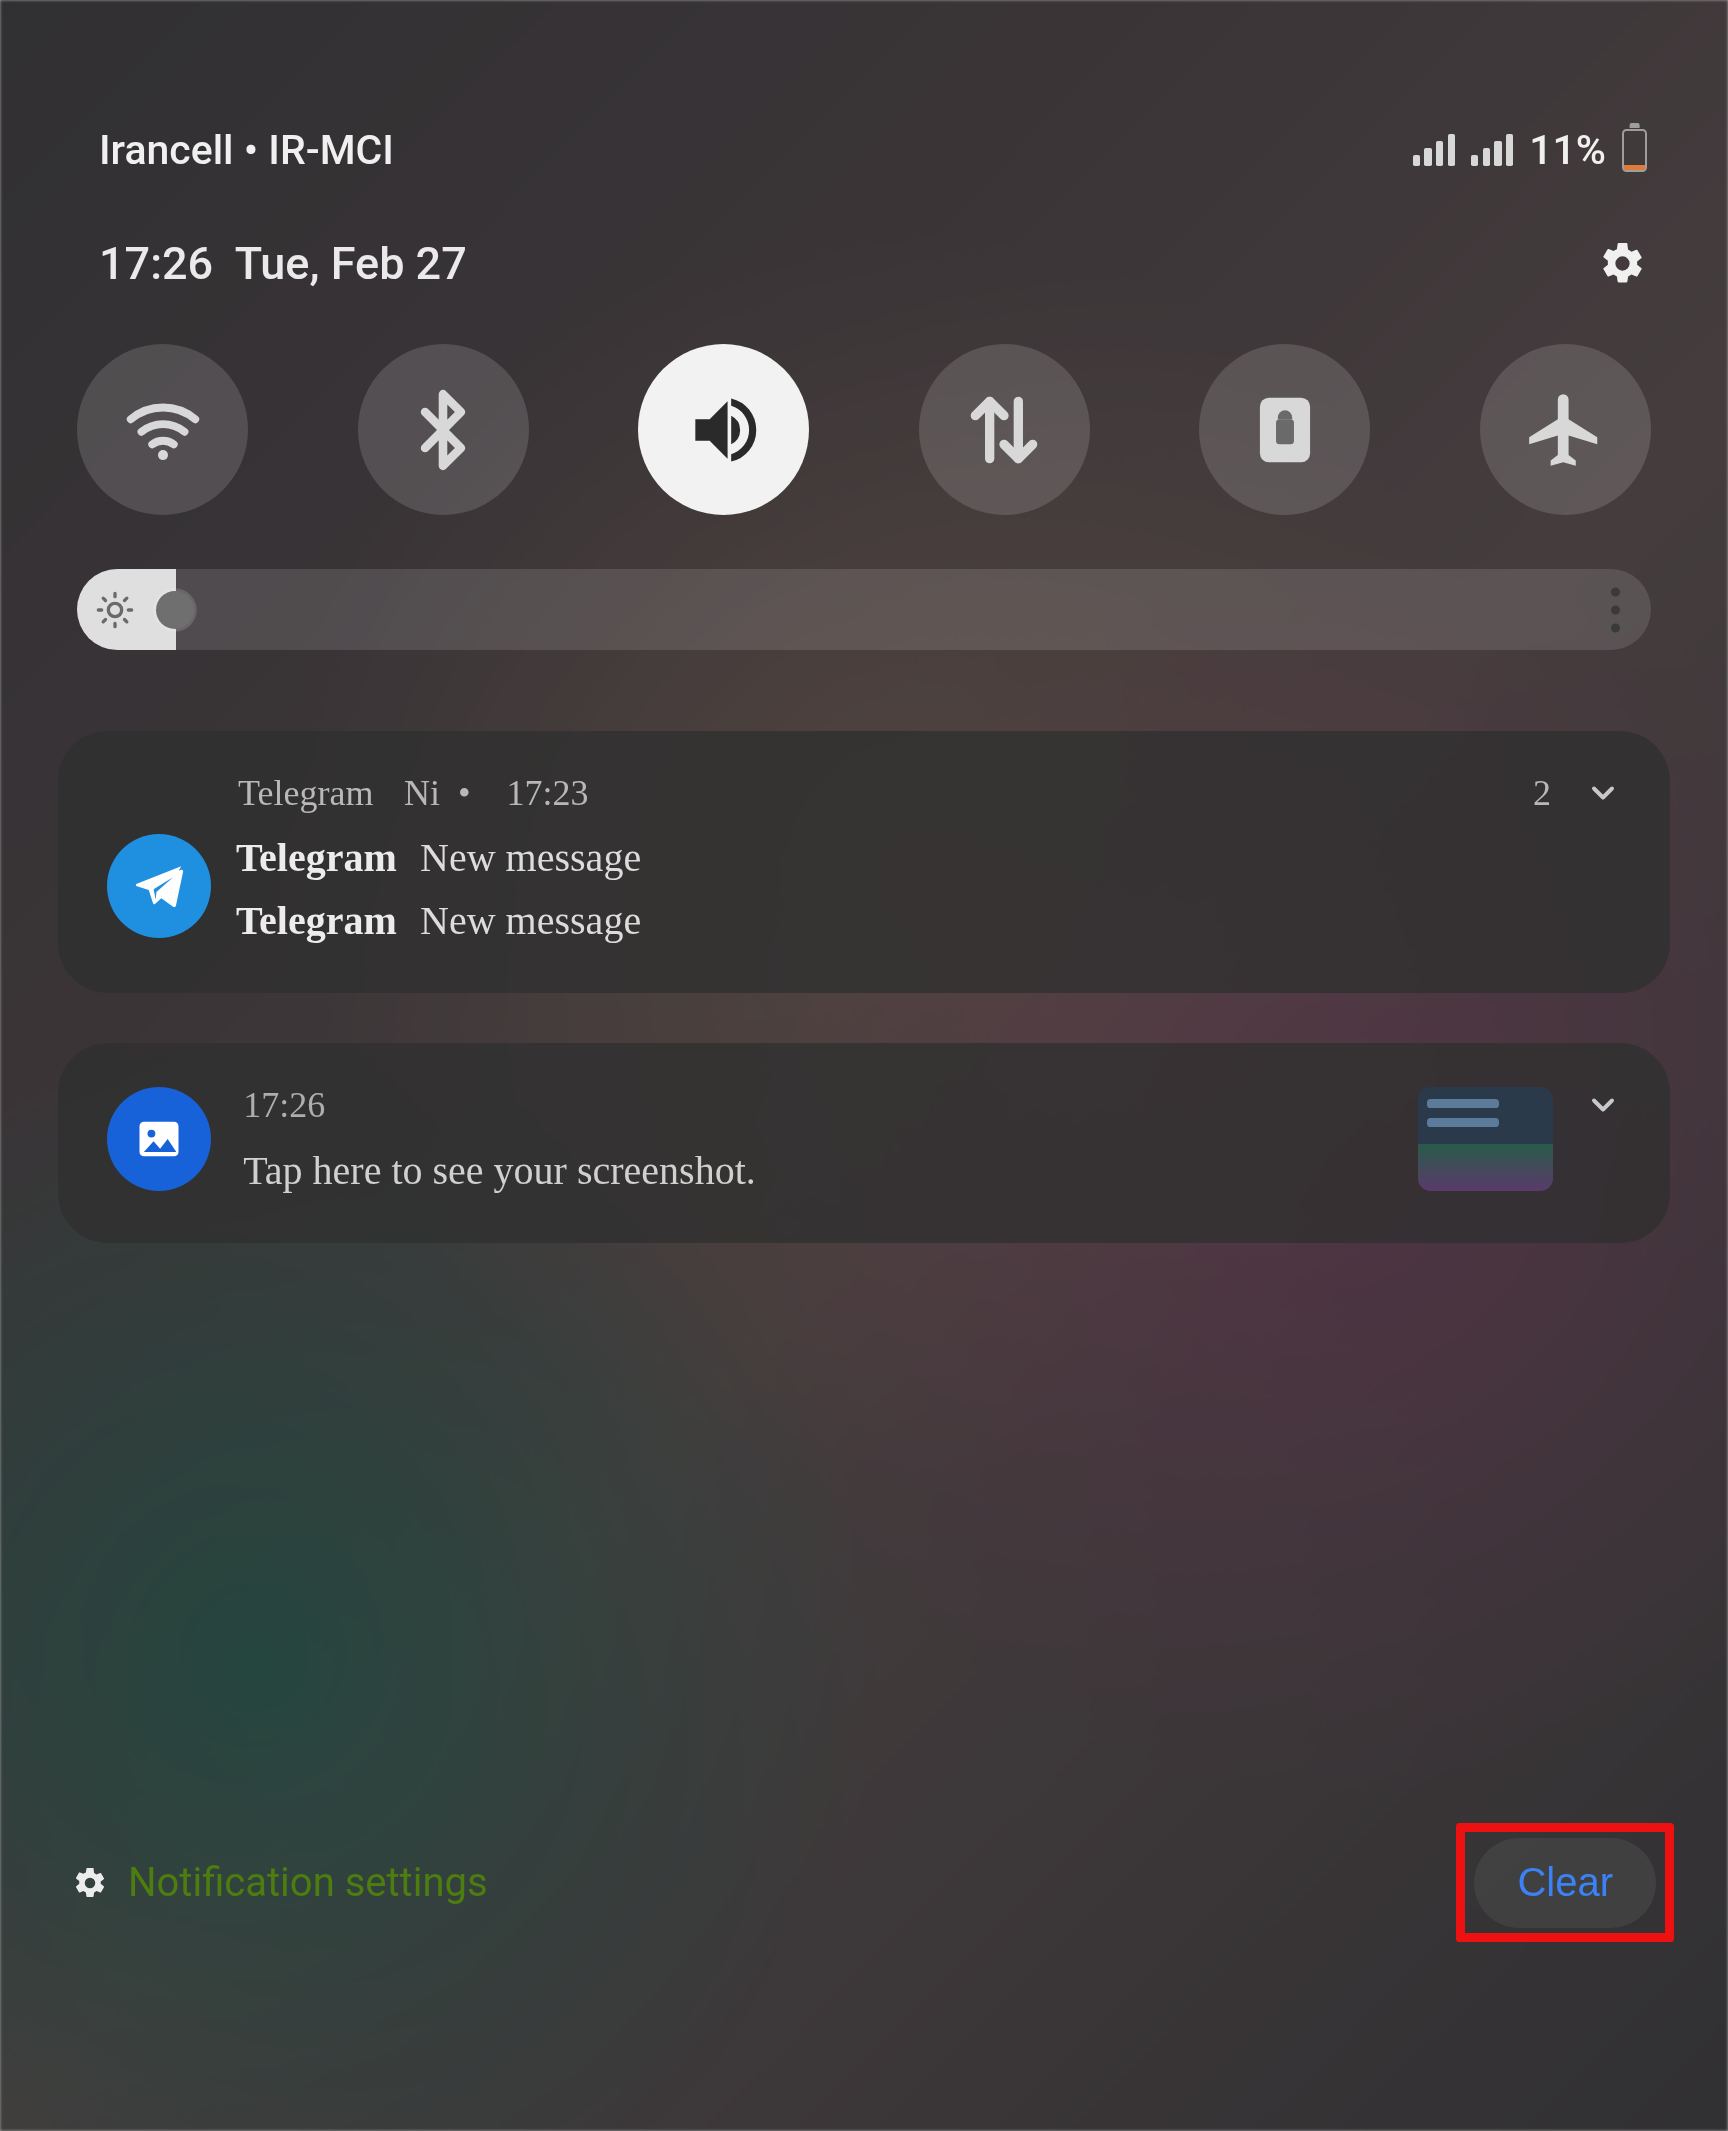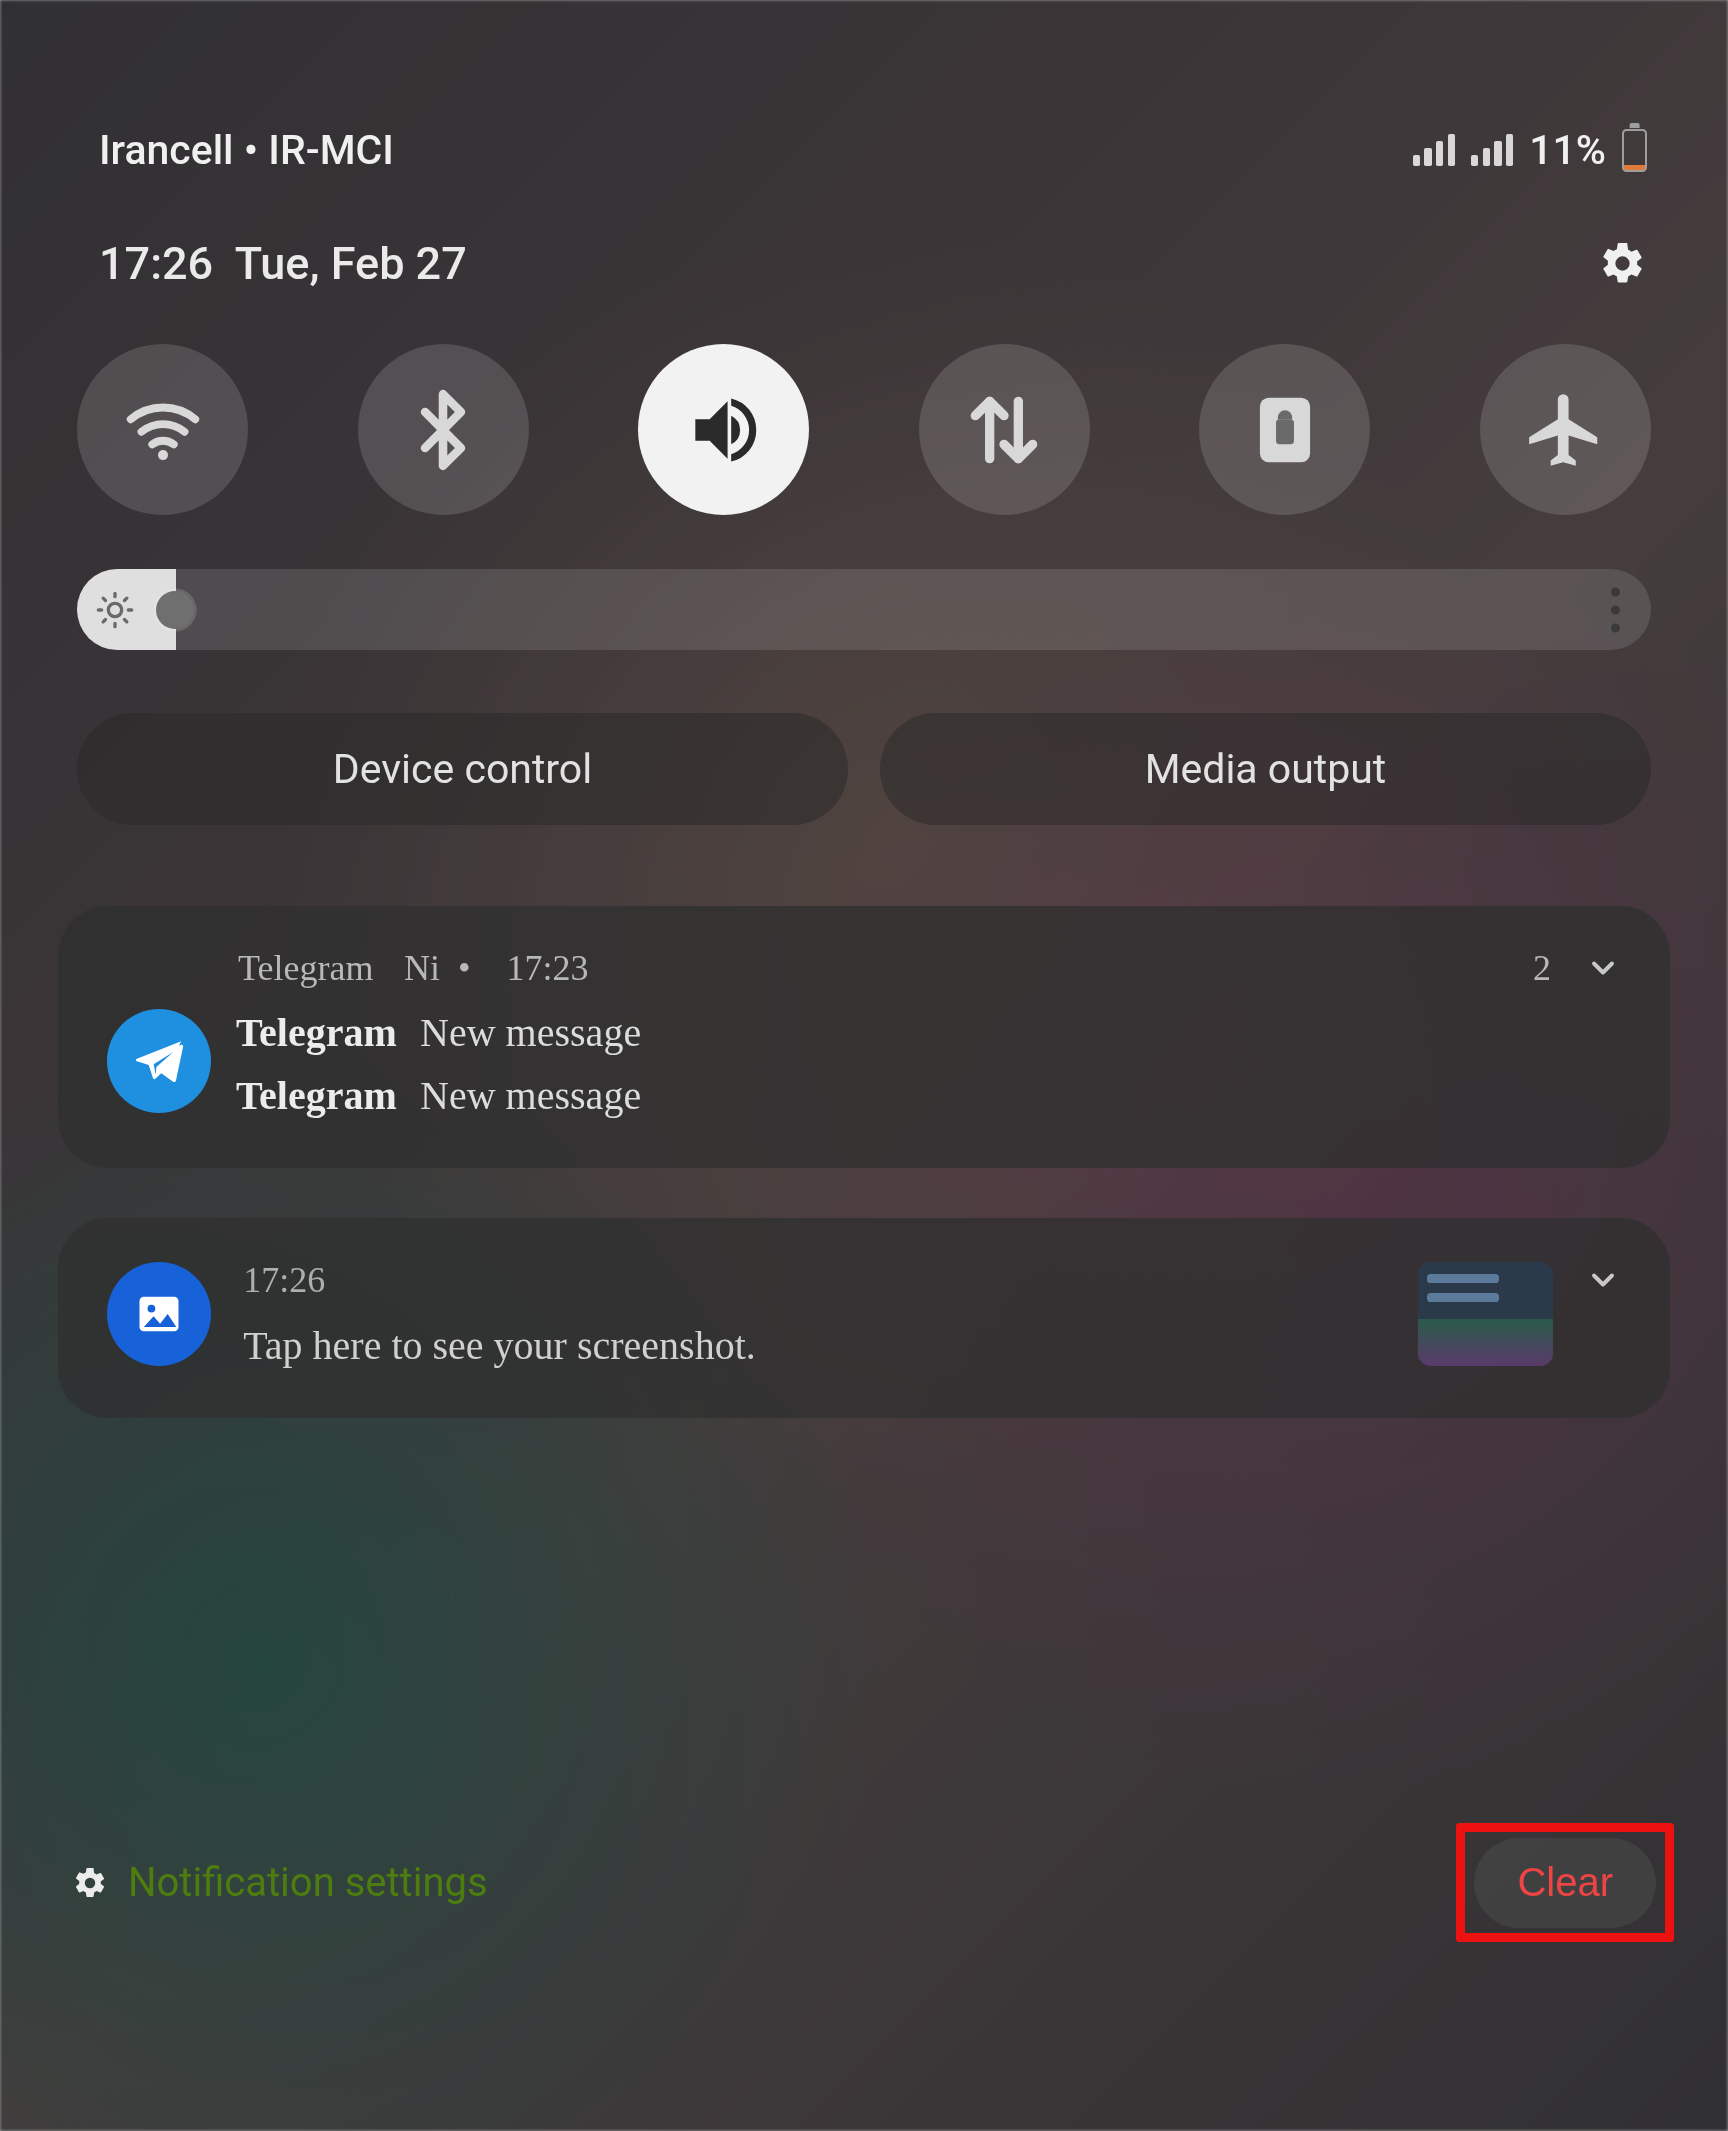--- a/index.html
+++ b/index.html
@@ -144,21 +144,21 @@
   
   .bottom {
     position:absolute; left:0; right:0; bottom:189px;
     display:flex; align-items:center; justify-content:space-between;
     padding: 0 54px 0 72px;
   }
   .notif-settings { display:flex; align-items:center; gap:20px; font-size:40px; color:#4d7c0f; }
   .clear-wrap { position:relative; padding:14.4px 18px; }
   .clear-btn {
     height:90px; padding:0 43px; border-radius:45px;
-    background: rgba(70,70,70,0.75); color:#ef4444;
+    background: rgba(70,70,70,0.75); color:#3b82f6;
     font-size:40px; display:flex; align-items:center; justify-content:center;
     border:none;
   }
   .red-box {
     position:absolute; inset:0;
     border:9px solid #e11; border-radius:3.6px; pointer-events:none;
   }
 
   
   svg { display:block; }
@@ -261,24 +261,20 @@
       </span>
       <div class="bright-thumb"></div>
       <div class="bright-more">
           <span></span>
           <span></span>
           <span></span>
         </div>
     </div>
   </div>
 
-  <div class="pill-row">
-    <div class="pill">Device control</div>
-    <div class="pill">Media output</div>
-  </div>
 
   <div class="notif-area">
 
     <div class="card tg">
       <div class="header-block row1">
         <span>Telegram</span>
         <span style="margin-left:12.6px">Ni</span>
         <span>•</span>
         <span style="margin-left:18px">17:23</span>
         <span class="spacer"></span>

